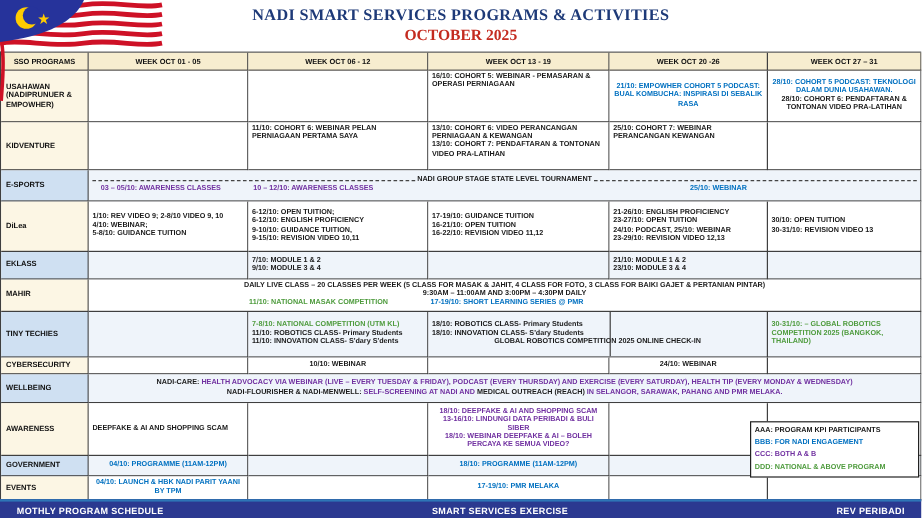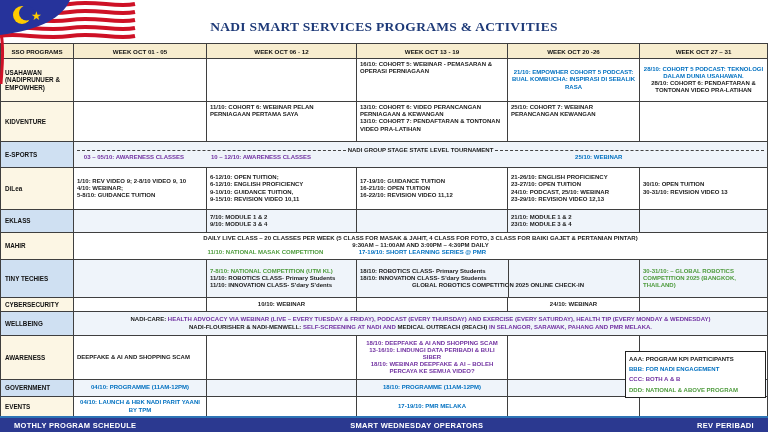--- a/index.html
+++ b/index.html
@@ -2,21 +2,21 @@
 <html><head>
 <meta charset="utf-8">
 <style>
   * { margin:0; padding:0; box-sizing:border-box; }
   html,body { background:#ffffff; }
   body { width:768px; height:432px; font-family:"Liberation Sans", sans-serif; }
   #page { position:relative; width:768px; height:432px; background:#ffffff; overflow:hidden; }
 
   
   .titlebox { position:absolute; top:0; left:0; right:0; height:43px; text-align:center; z-index:2; }
-  .title { font-family:"Liberation Serif", serif; font-weight:700; font-size:13.5px; color:#1E3A78; margin-top:19px; letter-spacing:.3px; }
+  .title { font-family:"Liberation Serif", serif; font-weight:700; font-size:13.5px; color:#1E3A78; margin-top:5px; letter-spacing:.3px; }
   .subtitle { font-family:"Liberation Serif", serif; font-weight:700; font-size:13px; color:#C42B20; }
   #flag { position:absolute; top:0; left:0; z-index:3; }
 
   
   #tablewrap { position:absolute; top:43px; left:0; width:768px; border-left:1px solid #3f3f3f; border-top:1px solid #3f3f3f; }
   .thead, .trow { display:grid; grid-template-columns:73px 133px 150px 151px 132px 128px; }
   .hcell { background:#F7EDCF; border-right:1px solid #3f3f3f; border-bottom:1px solid #3f3f3f; display:flex; align-items:center; justify-content:center; font-size:6.2px; font-weight:700; color:#111; height:15px; text-align:center; }
   .cell { position:relative; border-right:1px solid #3f3f3f; border-bottom:1px solid #3f3f3f; font-size:6px; font-weight:700; color:#1a1a1a; display:flex; flex-direction:column; overflow:hidden; padding:1px 3px; line-height:1.2; background:#ffffff; }
   .v-mid { justify-content:center; }
   .v-top { justify-content:flex-start; padding-top:2px; }
@@ -55,20 +55,21 @@
       <path d="M0,0 H70 C62,18 40,30 0,35 Z" fill="#26339B"></path>
       <circle cx="22" cy="15" r="9" fill="#FFCC00"></circle>
       <circle cx="26.5" cy="13" r="7.5" fill="#26339B"></circle>
       <text x="31" y="20" font-size="12" fill="#FFCC00">★</text>
       <path d="M1.5,36 C4,52 2,68 1,84" stroke="#CE1126" stroke-width="3" fill="none"></path>
     </g>
   </svg>
 
   <div class="titlebox">
     <div class="title">NADI SMART SERVICES PROGRAMS &amp; ACTIVITIES</div>
+    <div class="subtitle">OCTOBER 2025</div>
   </div>
 
   <div id="tablewrap">
     <div class="thead" id="thead">
         <div class="hcell">SSO PROGRAMS</div>
         <div class="hcell">WEEK OCT 01 - 05</div>
         <div class="hcell">WEEK OCT 06 - 12</div>
         <div class="hcell">WEEK OCT 13 - 19</div>
         <div class="hcell">WEEK OCT 20 -26</div>
         <div class="hcell">WEEK OCT 27 – 31</div>
@@ -253,17 +254,17 @@
 
   <div class="legend" id="legend">
       <div class="line"><span class="c-black">AAA: PROGRAM KPI PARTICIPANTS</span></div>
       <div class="line"><span class="c-blue">BBB:  FOR NADI ENGAGEMENT</span></div>
       <div class="line"><span class="c-purple">CCC:  BOTH  A &amp; B</span></div>
       <div class="line"><span class="c-green">DDD: NATIONAL &amp; ABOVE PROGRAM</span></div>
     </div>
 
   <div class="footer">
     <span>MOTHLY PROGRAM SCHEDULE</span>
-    <span>SMART WEDNESDAY OPERATORS</span>
+    <span>SMART SERVICES EXERCISE</span>
     <span>REV PERIBADI</span>
   </div>
 
 </div>
 
 </body></html>

